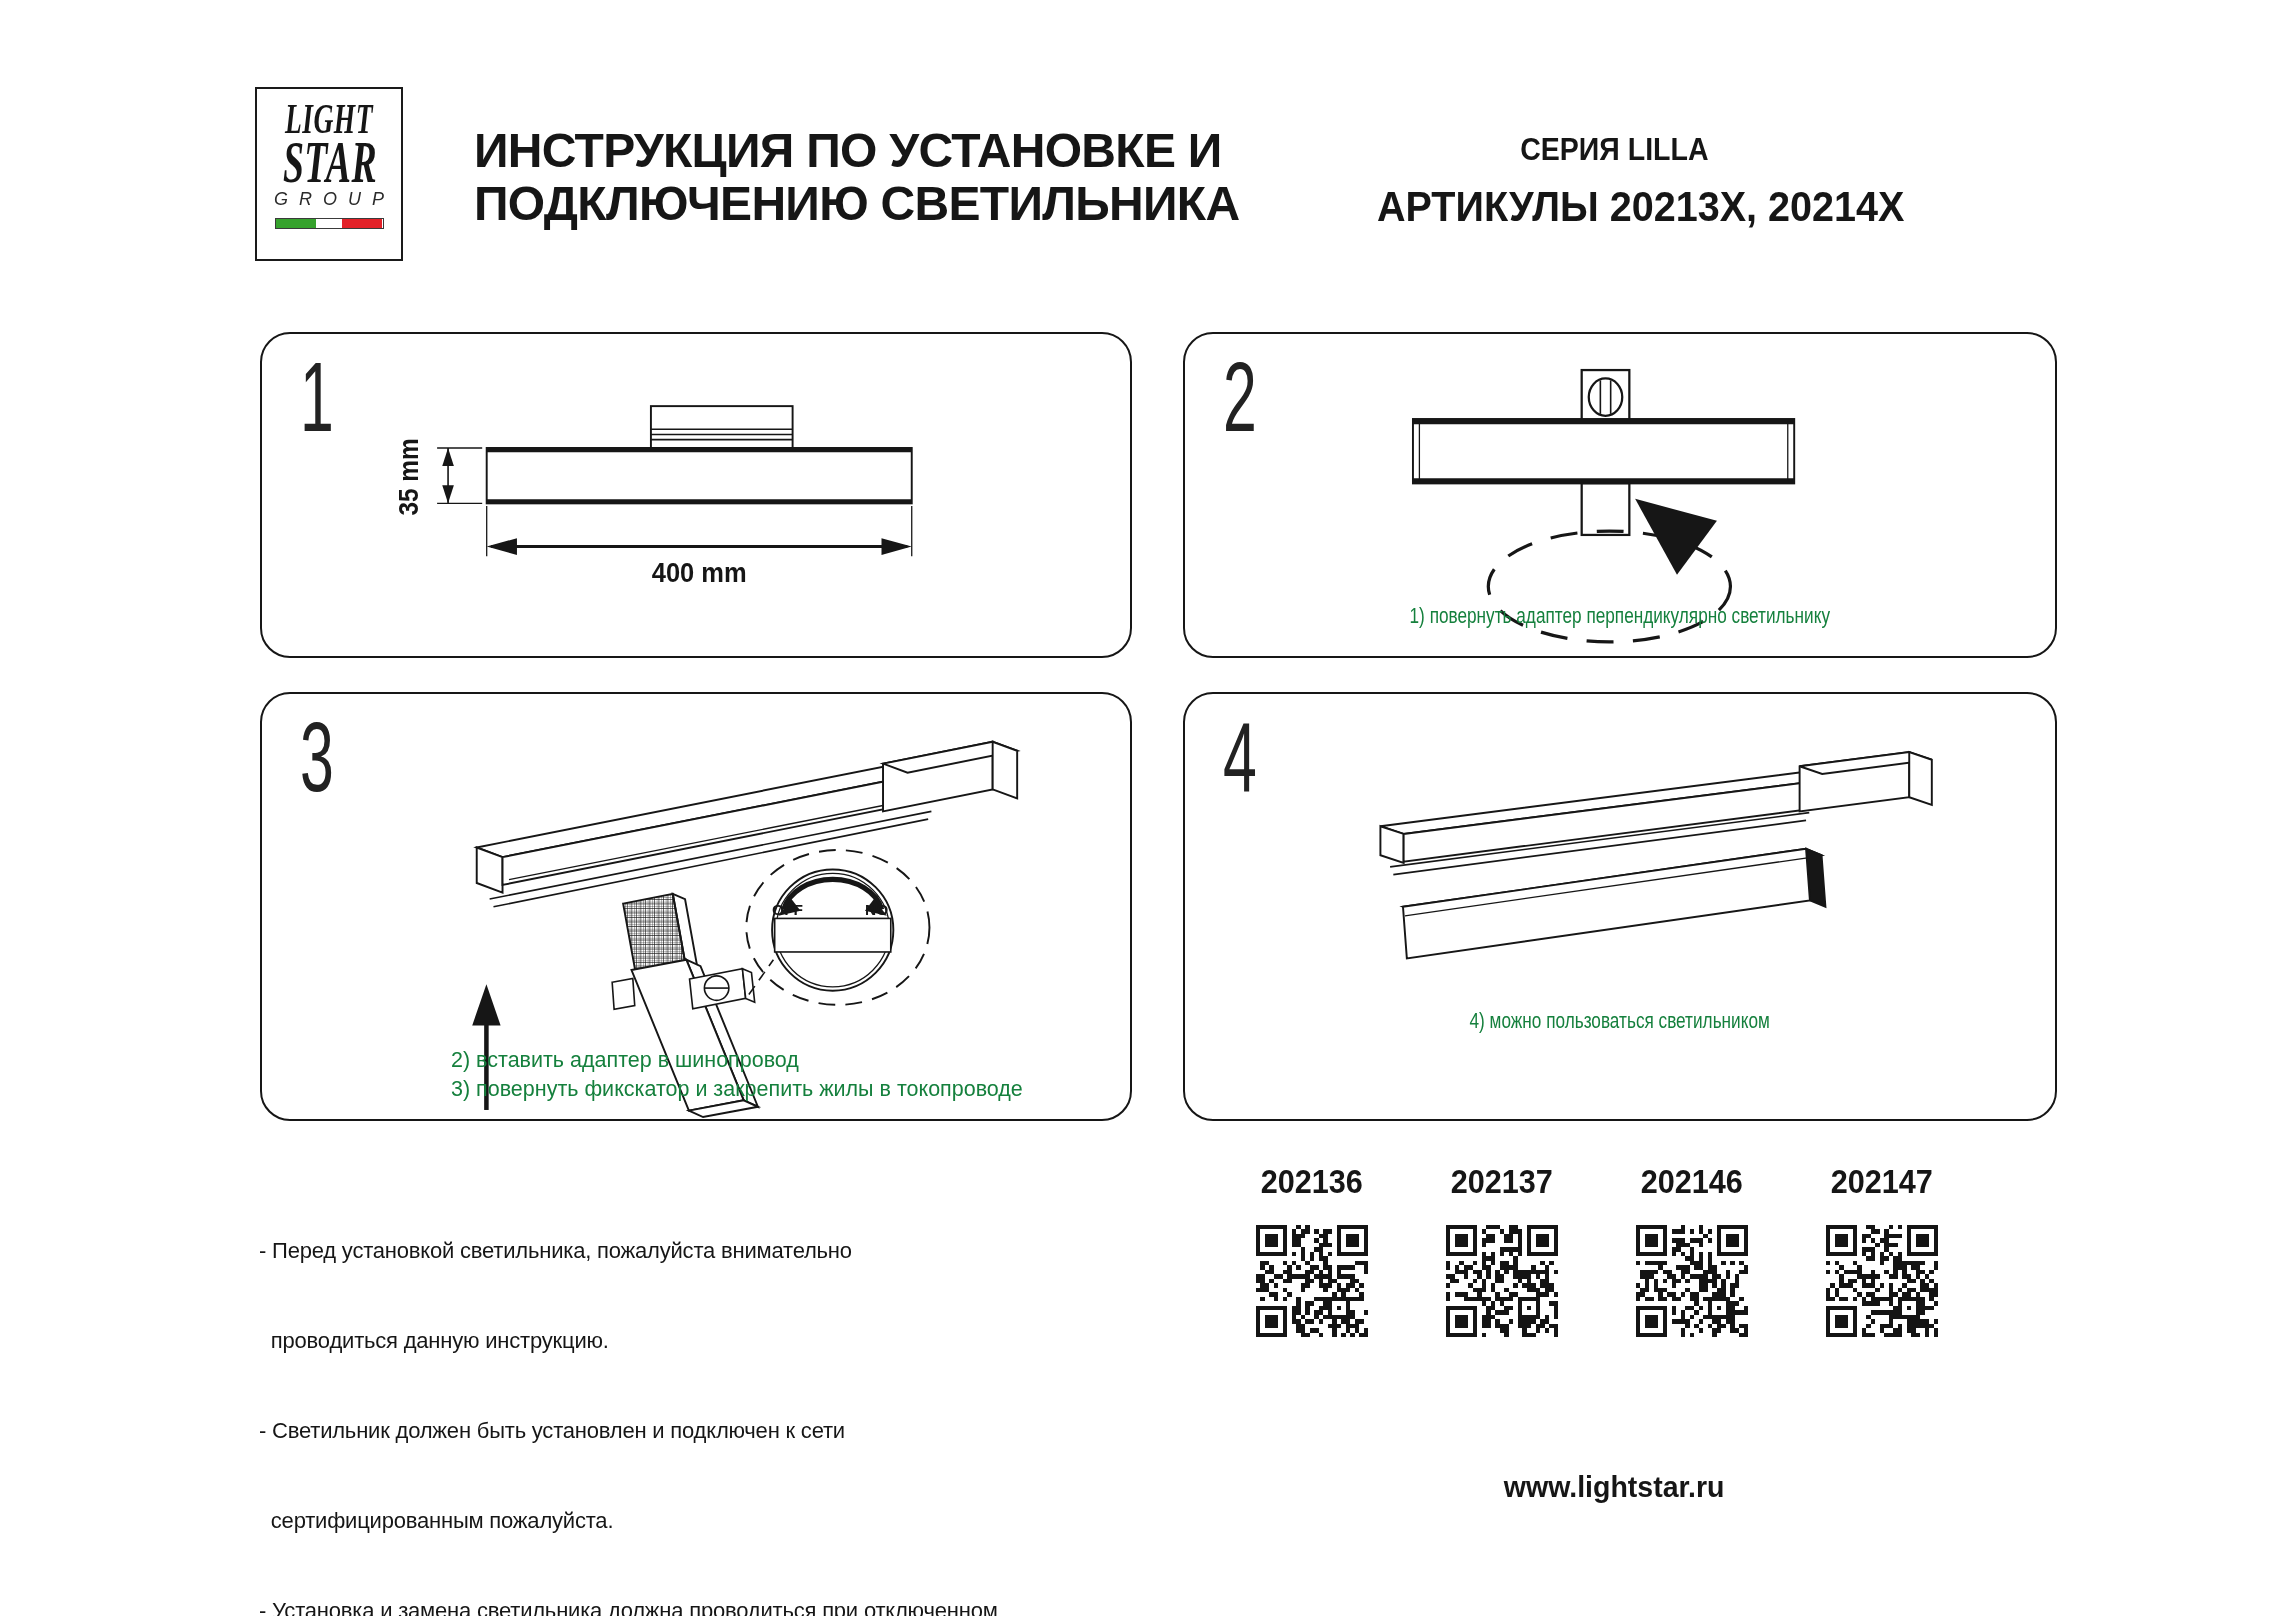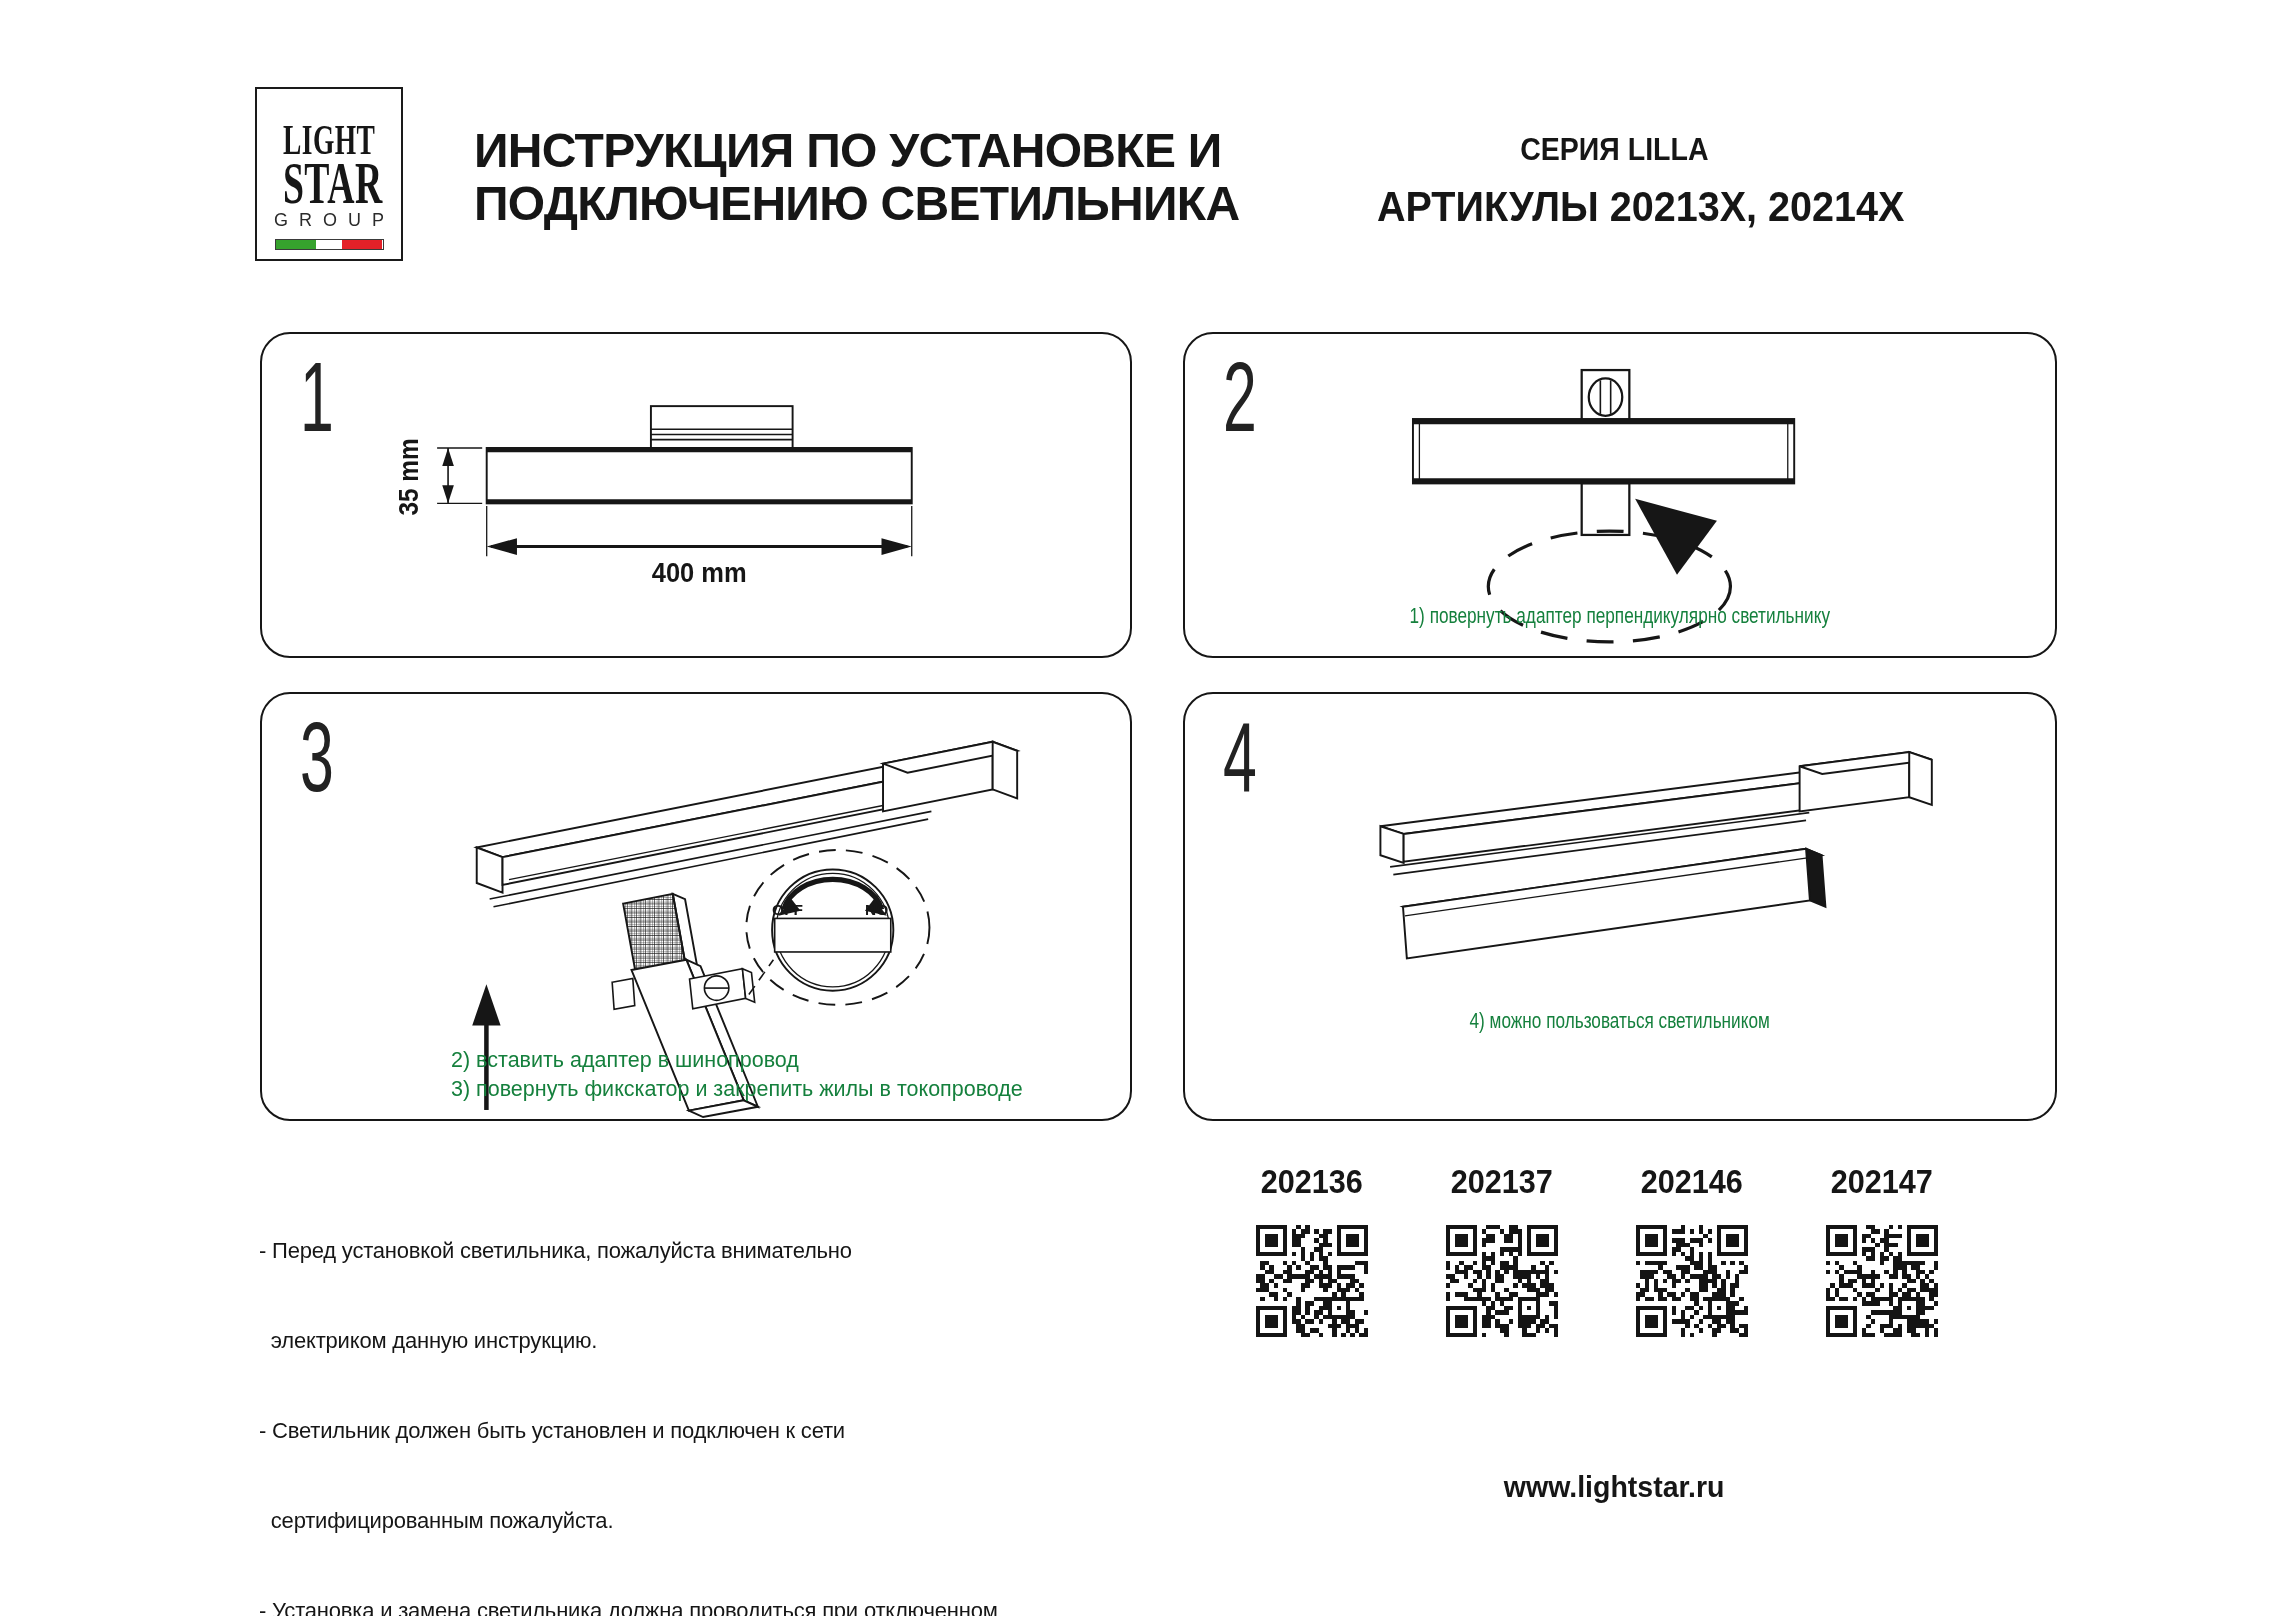--- a/index.html
+++ b/index.html
@@ -1,21 +1,21 @@
 <!DOCTYPE html>
 <html style="font-size:10.4px"><head>
 <meta charset="utf-8">
 <style>
   html,body{margin:0;padding:0;background:#fff;}
   .page{position:relative;width:2284px;height:1616px;background:#ffffff;overflow:hidden;
         font-family:"Liberation Sans","DejaVu Sans",sans-serif;color:#161616;}
 
   
   .logo-box{position:absolute;left:255px;top:87px;width:148px;height:174px;
-            border:2px solid #1a1a1a;box-sizing:border-box;text-align:center;padding-top:32px;}
+            border:2px solid #1a1a1a;box-sizing:border-box;text-align:center;padding-top:11px;font-style:italic;}
   .logo-light{font-family:"Liberation Serif","DejaVu Serif",serif;font-weight:700;font-size:43px;
               line-height:38px;transform:scaleX(.64);transform-origin:center;letter-spacing:0.7px;}
   .logo-star{font-family:"Liberation Serif","DejaVu Serif",serif;font-weight:700;font-size:59px;
              line-height:49px;transform:scaleX(.64);transform-origin:center;letter-spacing:0.7px;}
   .logo-group{font-size:18px;font-weight:400;letter-spacing:11px;text-indent:11px;line-height:22px;
               margin-top:1.3px;color:#2b2b2b;}
   .logo-flag{margin:7.8px auto 0 auto;width:107px;height:9px;border:1.3px solid #3a3a3a;
              display:flex;box-sizing:content-box;}
   .logo-flag span{display:block;height:100%;}
   .flag-g{width:38%;} .flag-w{width:24%;} .flag-r{width:38%;}
@@ -255,21 +255,21 @@
         </g>
       </g>
     </svg>
     <div class="caption center cap-p4">
       <span>4) можно пользоваться светильником</span>
     </div>
   </div>
 
   <div class="warnings">
     <div>- Перед установкой светильника, пожалуйста внимательно</div>
-    <div>  электриком данную инструкцию.</div>
+    <div>  проводиться данную инструкцию.</div>
     <div>- Светильник должен быть установлен и подключен к сети</div>
     <div>  сертифицированным пожалуйста.</div>
     <div>- Установка и замена светильника должна проводиться при отключенном</div>
     
     
     
     
     
     
   </div>

